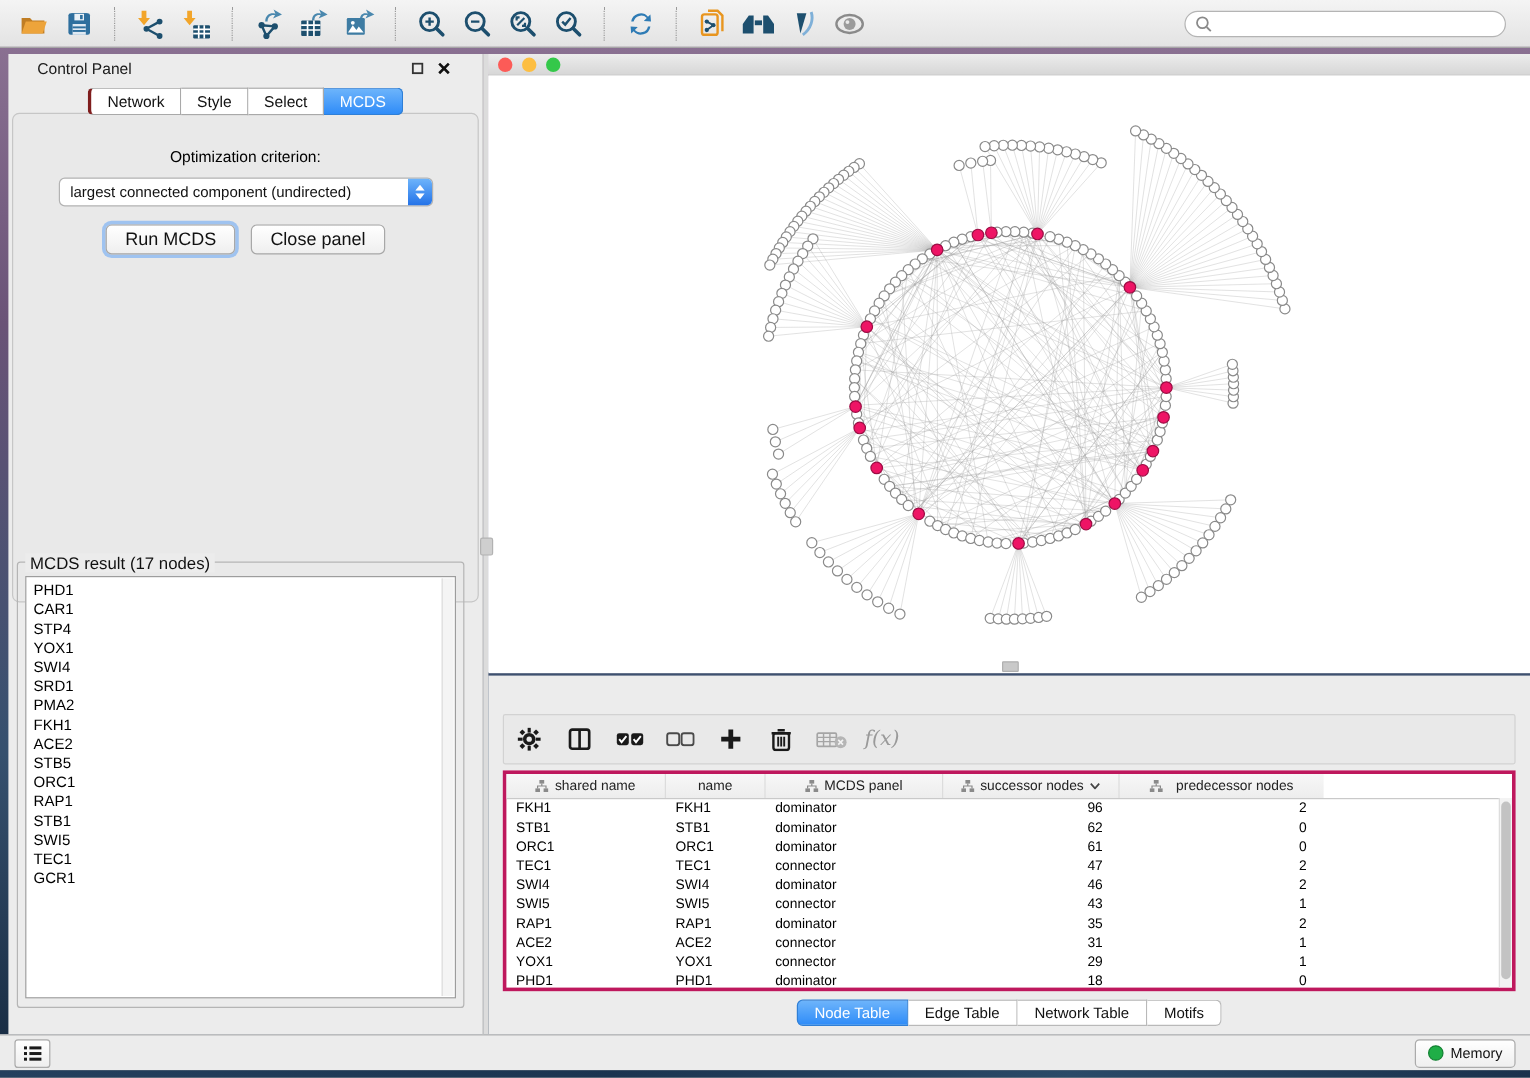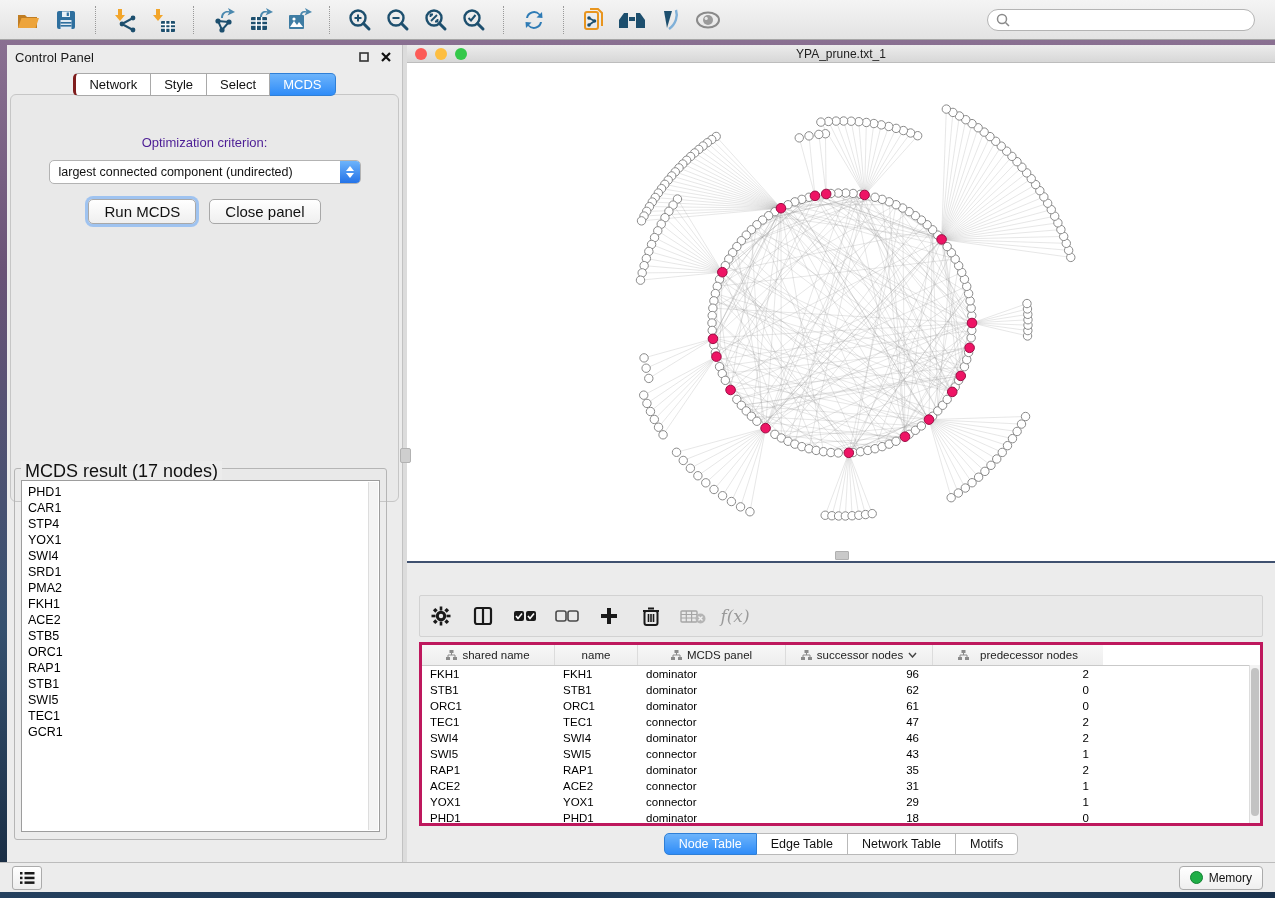--- a/index.html
+++ b/index.html
@@ -15,43 +15,43 @@
     background:linear-gradient(#f4f4f4,#e3e3e3);border-bottom:1px solid #a6a6a6;
     display:flex;align-items:center;padding:0 12px;gap:6px;z-index:5;}
   .tbi{width:32px;height:30px;display:flex;align-items:center;justify-content:center;border-radius:4px;cursor:pointer;}
   .tbsep{width:1px;height:28px;border-left:1px dotted #9a9a9a;margin:0 7px;}
   .searchbox{margin-left:auto;margin-right:8px;width:268px;height:22px;background:#fff;
     border:1px solid #b4b4b4;border-radius:12px;display:flex;align-items:center;padding:0 8px;gap:6px;box-sizing:border-box;}
   .searchbox input{border:none;outline:none;flex:1;font-size:12px;background:transparent;font-family:"Liberation Sans",sans-serif;}
   
   .control-panel{position:absolute;left:7px;top:45px;width:396px;height:817px;background:#ececec;
     border-right:1px solid #c2c2c2;box-sizing:border-box;}
-  .panel-titlebar{height:24px;display:flex;align-items:center;padding:0 8px;font-size:13px;color:#1a1a1a;}
+  .panel-titlebar{height:24px;display:flex;align-items:center;padding:0 24px;font-size:13px;color:#1a1a1a;}
   .panel-title{flex:1;}
   .win-btn{width:16px;height:16px;display:flex;align-items:center;justify-content:center;cursor:pointer;margin-left:6px;}
   .tabrow{display:flex;justify-content:center;position:relative;z-index:2;margin-top:4px;}
   .tab{background:#fff;border:1px solid #a9a9a9;border-left:none;padding:3px 13px;font-size:13px;color:#111;cursor:pointer;}
   .tab:first-child{border-left:3px solid #7f1d1d;border-radius:5px 0 0 5px;}
   .tab:last-child{border-radius:0 5px 5px 0;}
   .tab.active{background:linear-gradient(#6db4fb,#2f8cf8);border-color:#2f7fd6;color:#fff;}
   .tab-content{position:absolute;left:3px;top:49px;width:389px;height:408px;background:#e9e9e9;
     border:1px solid #c6c6c6;border-radius:6px;box-sizing:border-box;}
-  .opt-label{margin-top:40px;text-align:center;font-size:13px;color:#4c1d95;}
+  .opt-label{margin-top:28px;text-align:center;font-size:13px;color:#000000;}
   .combo{margin:10px auto 15px;width:312px;height:24px;background:#fff;border:1px solid #b3b3b3;border-radius:5px;
     display:flex;align-items:center;box-sizing:border-box;cursor:pointer;}
   .combo-text{flex:1;font-size:12.5px;padding:0 9px;color:#111;white-space:nowrap;}
   .combo-stepper{width:20px;height:22px;border-radius:0 4px 4px 0;background:linear-gradient(#6db4fb,#2473e8);
     display:flex;flex-direction:column;align-items:center;justify-content:center;gap:2px;}
   .combo-stepper svg{display:block}
   .btnrow{display:flex;justify-content:center;gap:13px;margin-top:11px;}
   .btn{background:linear-gradient(#ffffff,#efefef);border:1px solid #a8a8a8;border-radius:5px;
     font-size:15px;color:#111;padding:3px 15px;cursor:pointer;font-family:"Liberation Sans",sans-serif;}
   .btn.focused{box-shadow:0 0 0 3px rgba(110,170,245,.6);}
   .groupbox{position:absolute;left:7px;top:423px;width:371px;height:370px;border:1px solid #b5b5b5;border-radius:3px;}
-  .group-legend{position:absolute;top:-8px;left:6px;background:#ececec;padding:0 4px;font-size:18px;color:#111;}
+  .group-legend{position:absolute;top:-8px;left:6px;background:#ececec;padding:0 4px;font-size:14px;color:#111;}
   .mcds-list{position:absolute;left:6px;top:11px;width:359px;height:352px;background:#fff;border:1px solid #9d9d9d;
     overflow:hidden;box-sizing:border-box;}
   .mcds-item{font-size:12.5px;line-height:16px;padding-left:6px;color:#000;}
   .list-scroll-track{position:absolute;right:1px;top:1px;bottom:1px;width:9px;background:#f4f4f4;border-left:1px solid #ddd;}
   
   .network-window{position:absolute;left:407px;top:45px;width:868px;height:515px;background:#fff;}
   .net-titlebar{height:17px;background:linear-gradient(#ececec,#d7d7d7);border-bottom:1px solid #bdbdbd;
     display:flex;align-items:center;padding:0 8px;position:relative;}
   .tl{width:12px;height:12px;border-radius:50%;margin-right:8px;}
   .net-title{position:absolute;left:0;right:0;text-align:center;font-size:12px;color:#222;}
@@ -298,21 +298,20 @@
         </div>
       <div class="list-scroll-track"></div>
     </div>
   </div>
 </div>
 <div class="vsplitter"></div>
 <div class="vsplit-handle"></div>
 
 <div class="network-window">
   <div class="net-titlebar">
-    <span class="net-title">YPA_prune.txt_1</span>
     <span class="tl" style="background: rgb(252, 91, 87);"></span>
     <span class="tl" style="background: rgb(253, 190, 65);"></span>
     <span class="tl" style="background: rgb(52, 200, 74);"></span>
   </div>
   <div class="net-canvas">
     <svg id="netsvg" width="868" height="498" viewBox="0 0 868 498">
         <g stroke="#999999" stroke-width="0.6" stroke-opacity="0.4" fill="none">
           <line x1="373.9686968378342" y1="145.2168129283395" x2="374.3332479806624" y2="374.97628102971584"></line>
           <line x1="373.9686968378342" y1="145.2168129283395" x2="321.80300997442896" y2="196.07471979607146"></line>
           <line x1="373.9686968378342" y1="145.2168129283395" x2="306.9040013397999" y2="237.83211495775893"></line>

